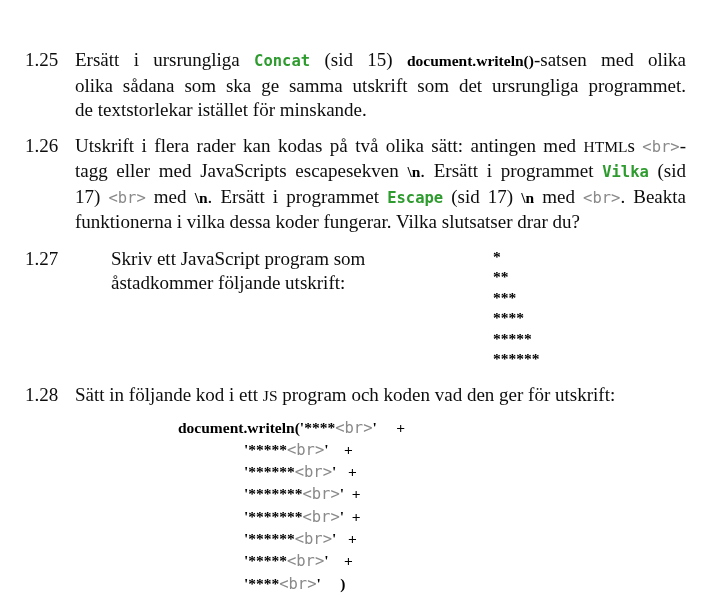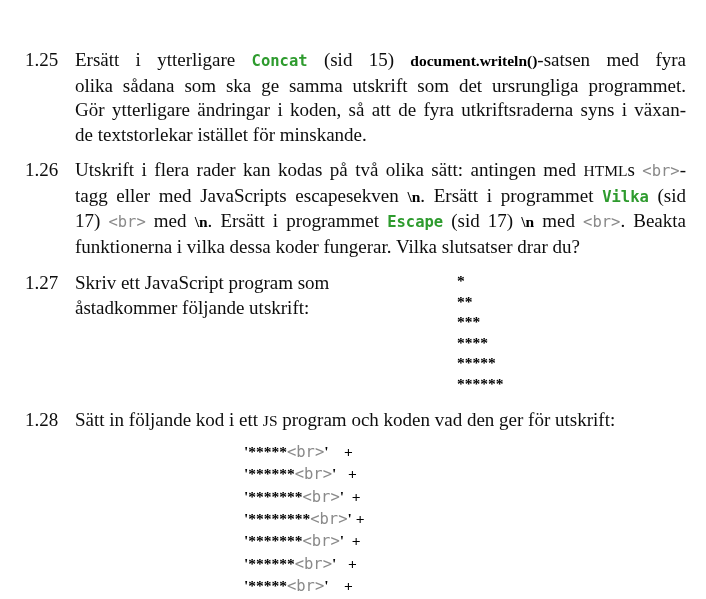--- a/index.html
+++ b/index.html
@@ -14,21 +14,21 @@
   .page {
     box-sizing: border-box;
     width: 706px;
     height: 599px;
     padding: 8px 20px 0 25px;
     margin-top: 40px;
   }
   .exercise { display: flex; }
   .ex-1-25 { margin-bottom: 11px; }
   .ex-1-26 { margin-bottom: 12px; }
-  .ex-1-27 { margin-bottom: 13px; }
+  .ex-1-27 { margin-bottom: 13px; gap: 36px; }
   .ex-num {
     flex: 0 0 50px;
     width: 50px;
     font-size: 19px;
     line-height: 24.5px;
   }
   .ex-body { flex: 0 0 611px; width: 611px; }
 
   .line {
     font-size: 19px;
@@ -86,23 +86,22 @@
   }
 </style>
 </head>
 <body>
 
 <div class="page">
 
   <div class="exercise ex-1-25">
     <div class="ex-num">1.25</div>
     <div class="ex-body">
-        <div class="line"><span class="seg b">Ersätt i ytterligare </span><span class="seg k">Concat</span><span class="seg b"> (sid 15) </span><span class="seg c">document.writeln()</span><span class="seg b">-satsen med fyra</span></div>
+        <div class="line"><span class="seg b">Ersätt i ursrungliga </span><span class="seg k">Concat</span><span class="seg b"> (sid 15) </span><span class="seg c">document.writeln()</span><span class="seg b">-satsen med olika</span></div>
         <div class="line"><span class="seg b">olika sådana som ska ge samma utskrift som det ursrungliga programmet.</span></div>
-        <div class="line"><span class="seg b">Gör ytterligare ändringar i koden, så att de fyra utkriftsraderna syns i växan-</span></div>
         <div class="line last"><span class="seg b">de textstorlekar istället för minskande.</span></div>
       </div>
   </div>
 
   <div class="exercise ex-1-26">
     <div class="ex-num">1.26</div>
     <div class="ex-body">
         <div class="line"><span class="seg b">Utskrift i flera rader kan kodas på två olika sätt: antingen med </span><span class="seg sc">HTML</span><span class="seg b">s </span><span class="seg t">&lt;br&gt;</span><span class="seg b">-</span></div>
         <div class="line"><span class="seg b">tagg eller med JavaScripts escapesekven </span><span class="seg c">\n</span><span class="seg b">. Ersätt i programmet </span><span class="seg k">Vilka</span><span class="seg b"> (sid</span></div>
         <div class="line"><span class="seg b">17) </span><span class="seg t">&lt;br&gt;</span><span class="seg b"> med </span><span class="seg c">\n</span><span class="seg b">. Ersätt i programmet </span><span class="seg k">Escape</span><span class="seg b"> (sid 17) </span><span class="seg c">\n</span><span class="seg b"> med </span><span class="seg t">&lt;br&gt;</span><span class="seg b">. Beakta</span></div>
@@ -130,24 +129,24 @@
     </div>
   </div>
 
   <div class="exercise ex-1-28">
     <div class="ex-num">1.28</div>
     <div class="ex-body">
       <div>
           <div class="line last"><span class="seg b">Sätt in följande kod i ett </span><span class="seg sc">JS</span><span class="seg b"> program och koden vad den ger för utskrift:</span></div>
         </div>
       <div class="code-block">
+          <div class="line"><span class="seg c">document.writeln('****</span><span class="seg t">&lt;br&gt;</span><span class="seg c">'     +</span></div>
           <div class="line"><span class="seg c">                 '*****</span><span class="seg t">&lt;br&gt;</span><span class="seg c">'    +</span></div>
           <div class="line"><span class="seg c">                 '******</span><span class="seg t">&lt;br&gt;</span><span class="seg c">'   +</span></div>
           <div class="line"><span class="seg c">                 '*******</span><span class="seg t">&lt;br&gt;</span><span class="seg c">'  +</span></div>
-          <div class="line"><span class="seg c">                 '********</span><span class="seg t">&lt;br&gt;</span><span class="seg c">' +</span></div>
           <div class="line"><span class="seg c">                 '*******</span><span class="seg t">&lt;br&gt;</span><span class="seg c">'  +</span></div>
           <div class="line"><span class="seg c">                 '******</span><span class="seg t">&lt;br&gt;</span><span class="seg c">'   +</span></div>
           <div class="line"><span class="seg c">                 '*****</span><span class="seg t">&lt;br&gt;</span><span class="seg c">'    +</span></div>
           <div class="line last"><span class="seg c">                 '****</span><span class="seg t">&lt;br&gt;</span><span class="seg c">'     )</span></div>
         </div>
     </div>
   </div>
 
 </div>
 

